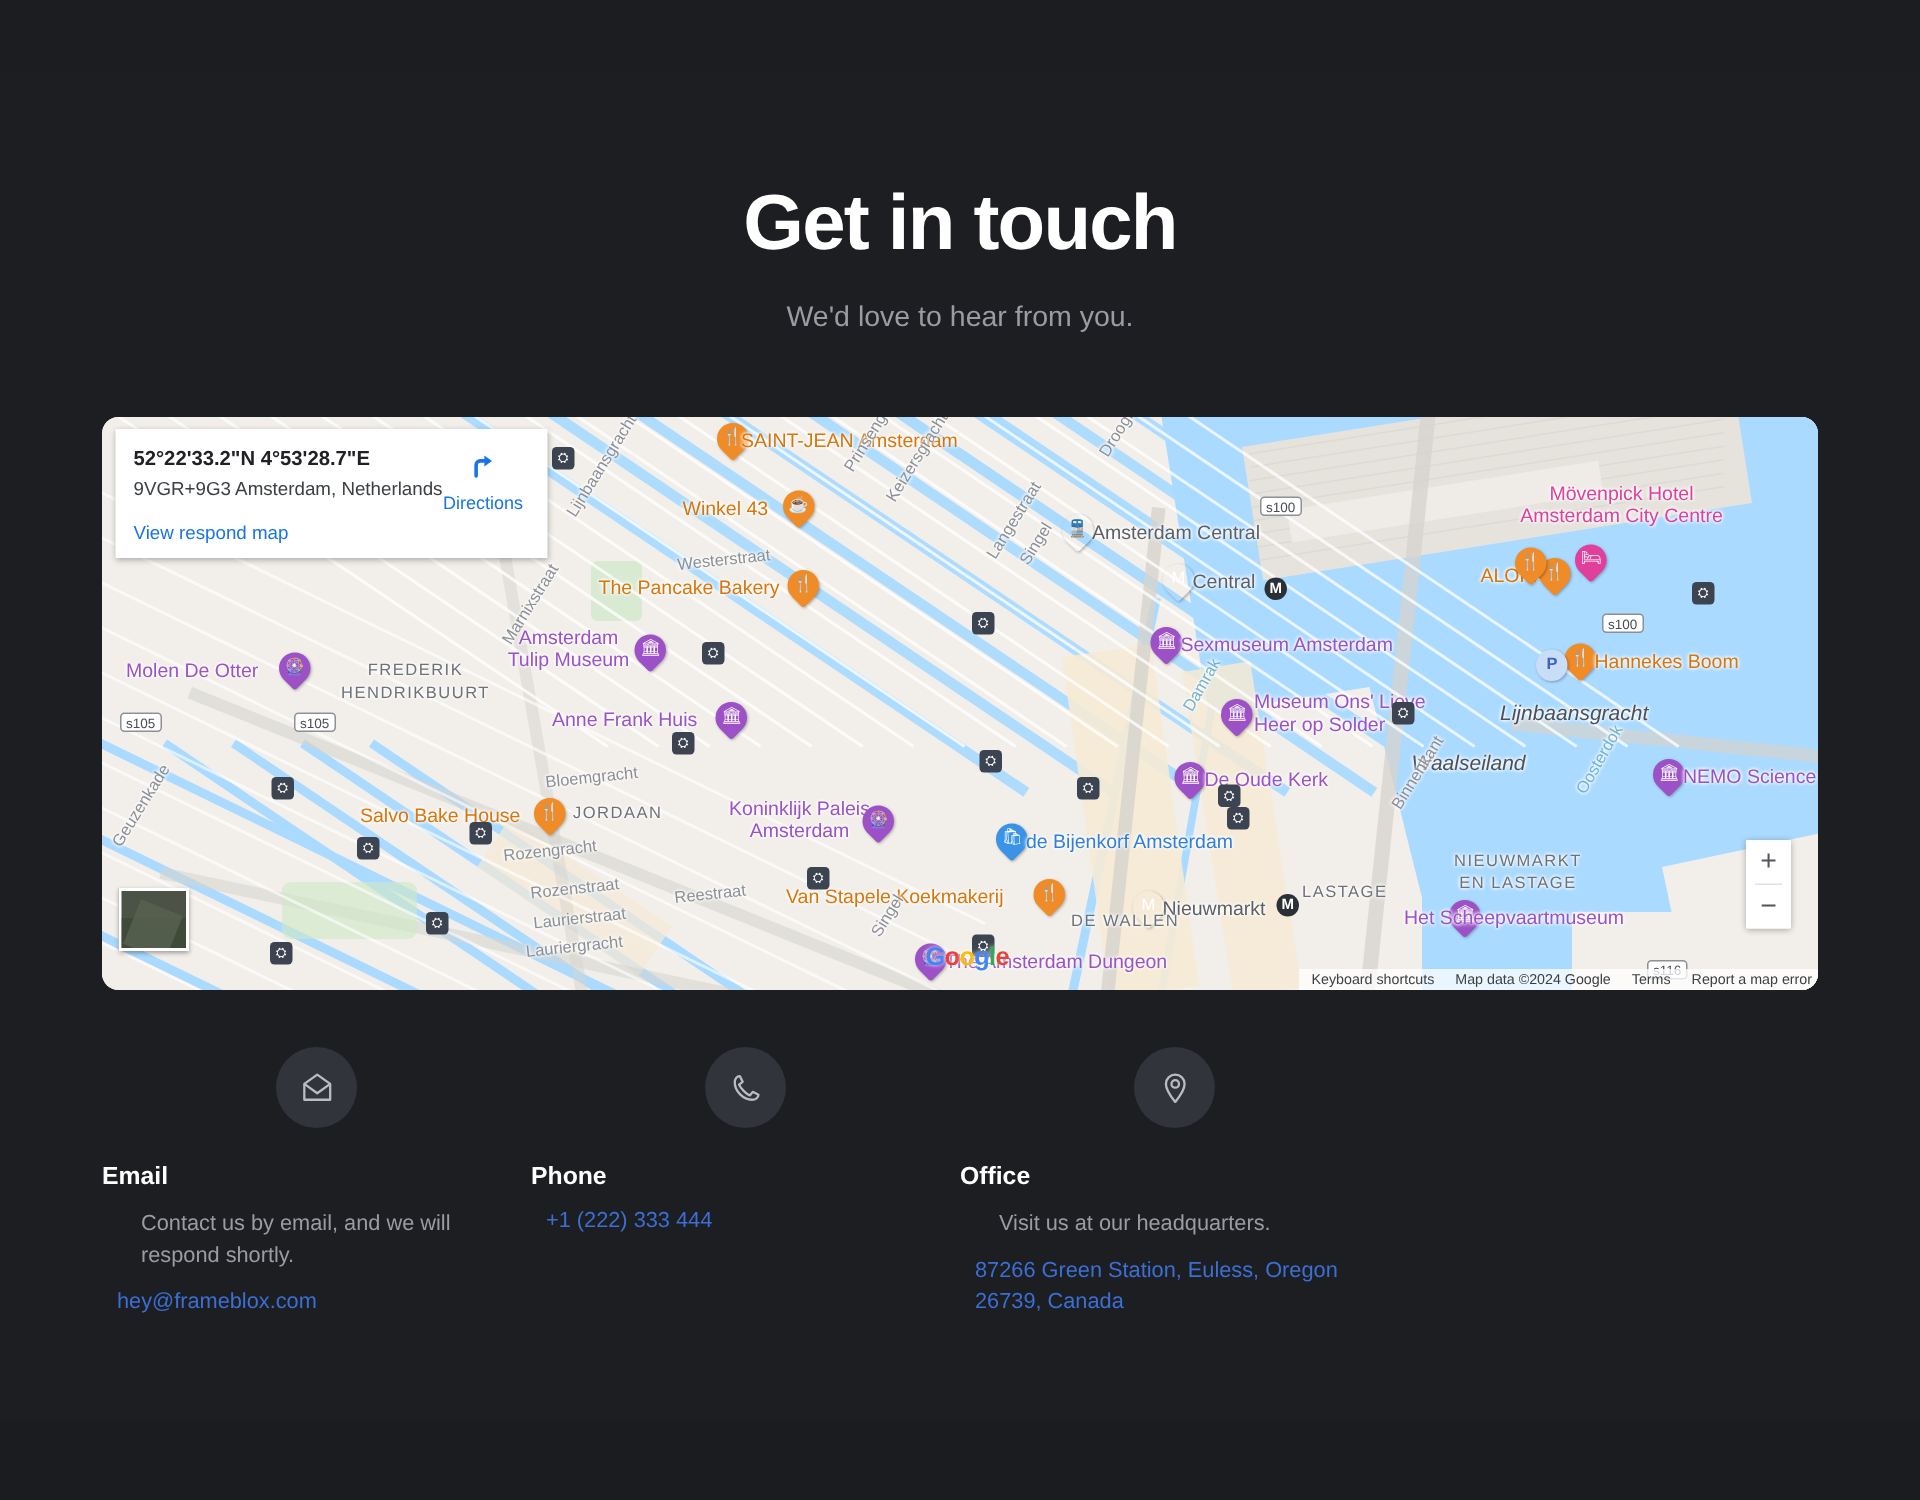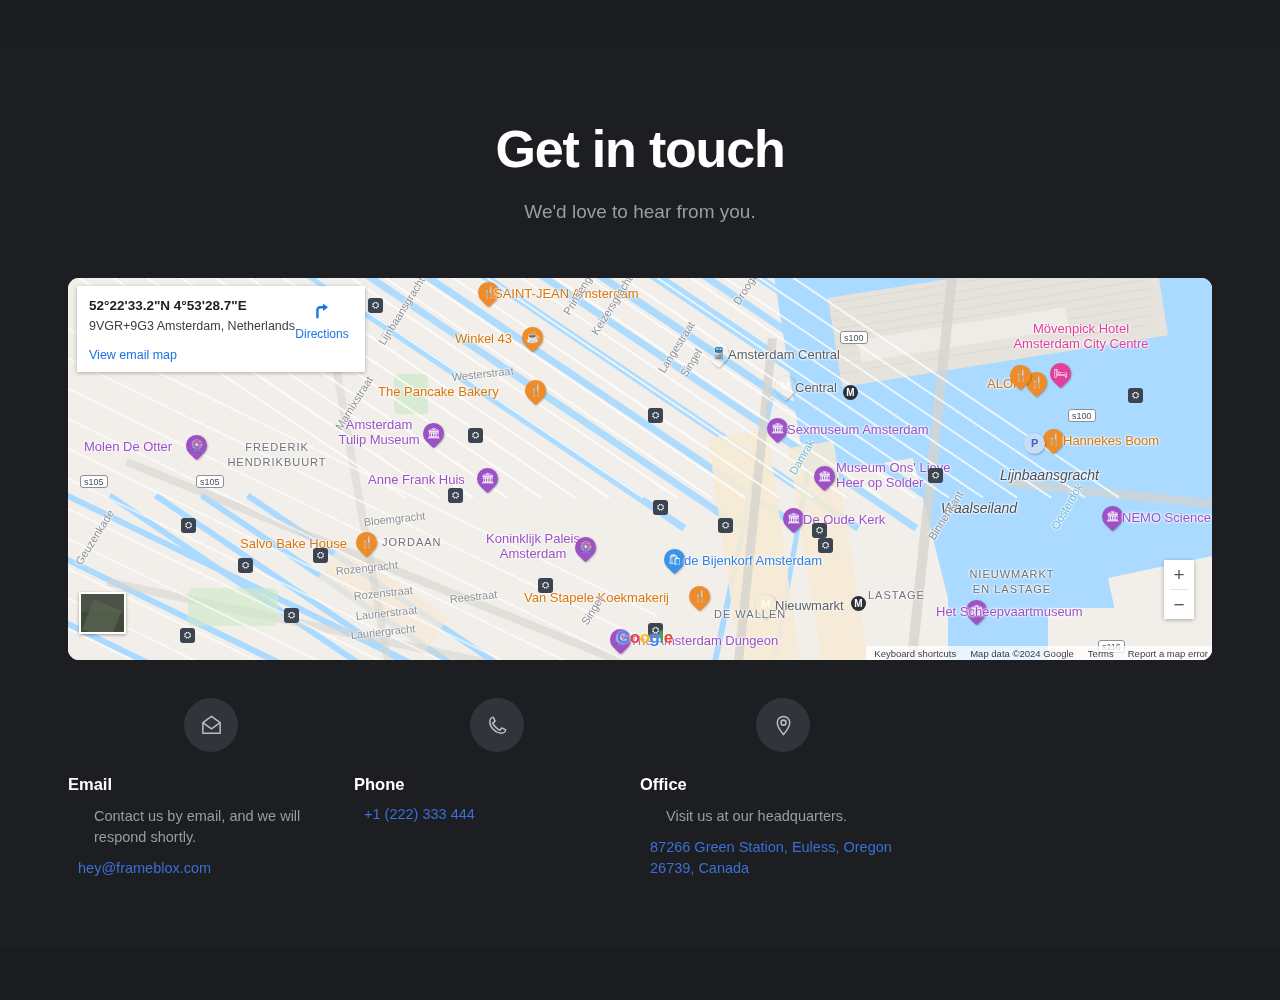--- a/index.html
+++ b/index.html
@@ -244,21 +244,21 @@
         <div class="block" style="left: -40px; top: 330px; width: 700px; height: 1.6px;;transform:rotate(26deg);transform-origin:0 0;background:#ffffff;opacity:.6;"></div>
         <div class="block" style="left: -40px; top: 360px; width: 700px; height: 1.6px;;transform:rotate(26deg);transform-origin:0 0;background:#ffffff;opacity:.6;"></div>
         <div class="pin-ico orange" style="left: 410px; top: 4px;">
           <span>🍴</span>
         </div>
         <div class="lbl orange" style="left: 426px; top: 8px;">SAINT-JEAN Amsterdam</div>
         <div class="lbl orange" style="left: 387px; top: 53px;">Winkel 43</div>
         <div class="pin-ico orange" style="left: 454px; top: 49px;">
           <span>☕</span>
         </div>
-        <div class="lbl orange" style="left: 310px; top: 106px;">The Pancake Bakery</div>
+        <div class="lbl orange" style="left: 331px; top: 106px;">The Pancake Bakery</div>
         <div class="pin-ico orange" style="left: 457px; top: 102px;">
           <span>🍴</span>
         </div>
         <div class="lbl purple" style="left: 16px; top: 161px;">Molen De Otter</div>
         <div class="pin-ico purple" style="left: 118px; top: 157px;">
           <span>🎡</span>
         </div>
         <div class="lbl purple center" style="left: 263px; top: 139px; width: 96px; white-space: pre;">Amsterdam
 Tulip Museum</div>
         <div class="pin-ico purple" style="left: 355px; top: 145px;">
@@ -407,21 +407,21 @@
     <div class="info-card">
       <div class="info-coords">52°22'33.2"N 4°53'28.7"E</div>
       <div class="info-addr">9VGR+9G3 Amsterdam, Netherlands</div>
       <div class="info-dir">
         <svg viewBox="0 0 24 24" width="22" height="22">
           <path d="M7 20 V12 a3 3 0 0 1 3-3 h6" fill="none" stroke="#1a73e8" stroke-width="2.6" stroke-linecap="round"></path>
           <path d="M13 5 L18.5 9 L13 13 Z" fill="#1a73e8"></path>
         </svg>
         <span class="dir-label">Directions</span>
       </div>
-      <div class="info-larger">View email map</div>
+      <div class="info-larger">View respond map</div>
     </div>
 
     <div class="zoomctl">
       <button>+</button>
       <div class="sep"></div>
       <button>−</button>
     </div>
 
     <div class="attrib">
       <span>Keyboard shortcuts</span>

